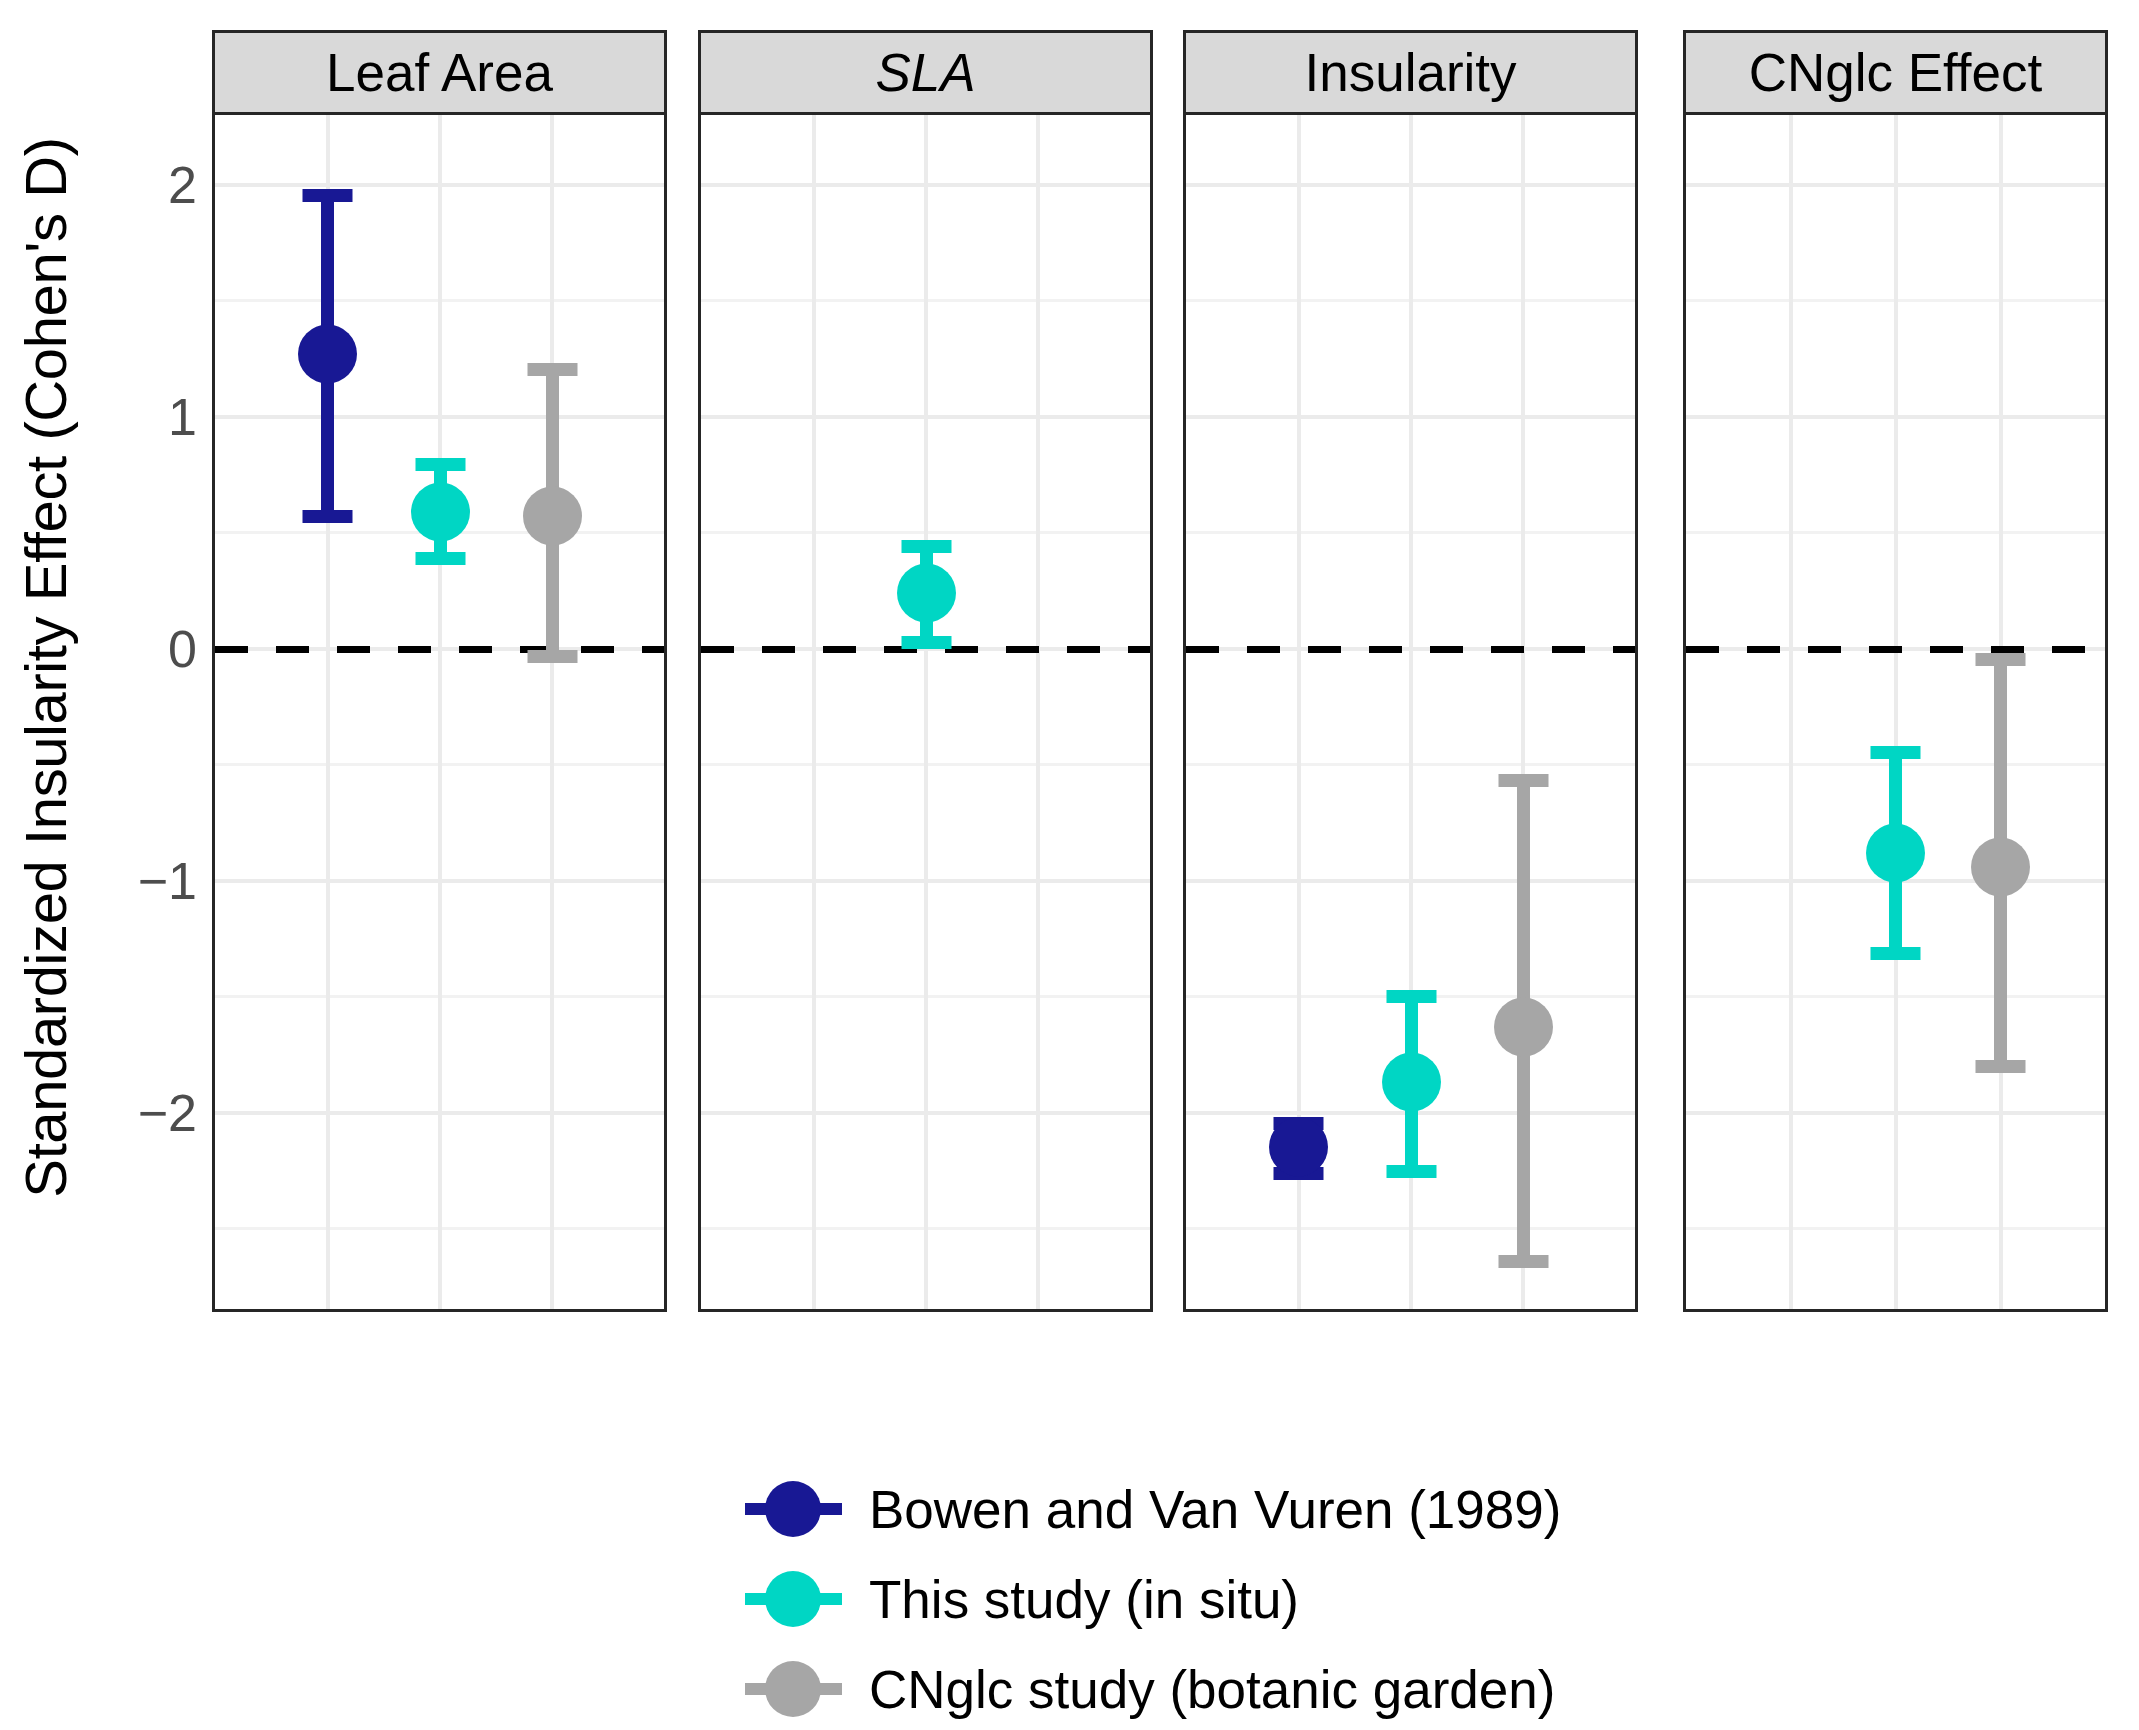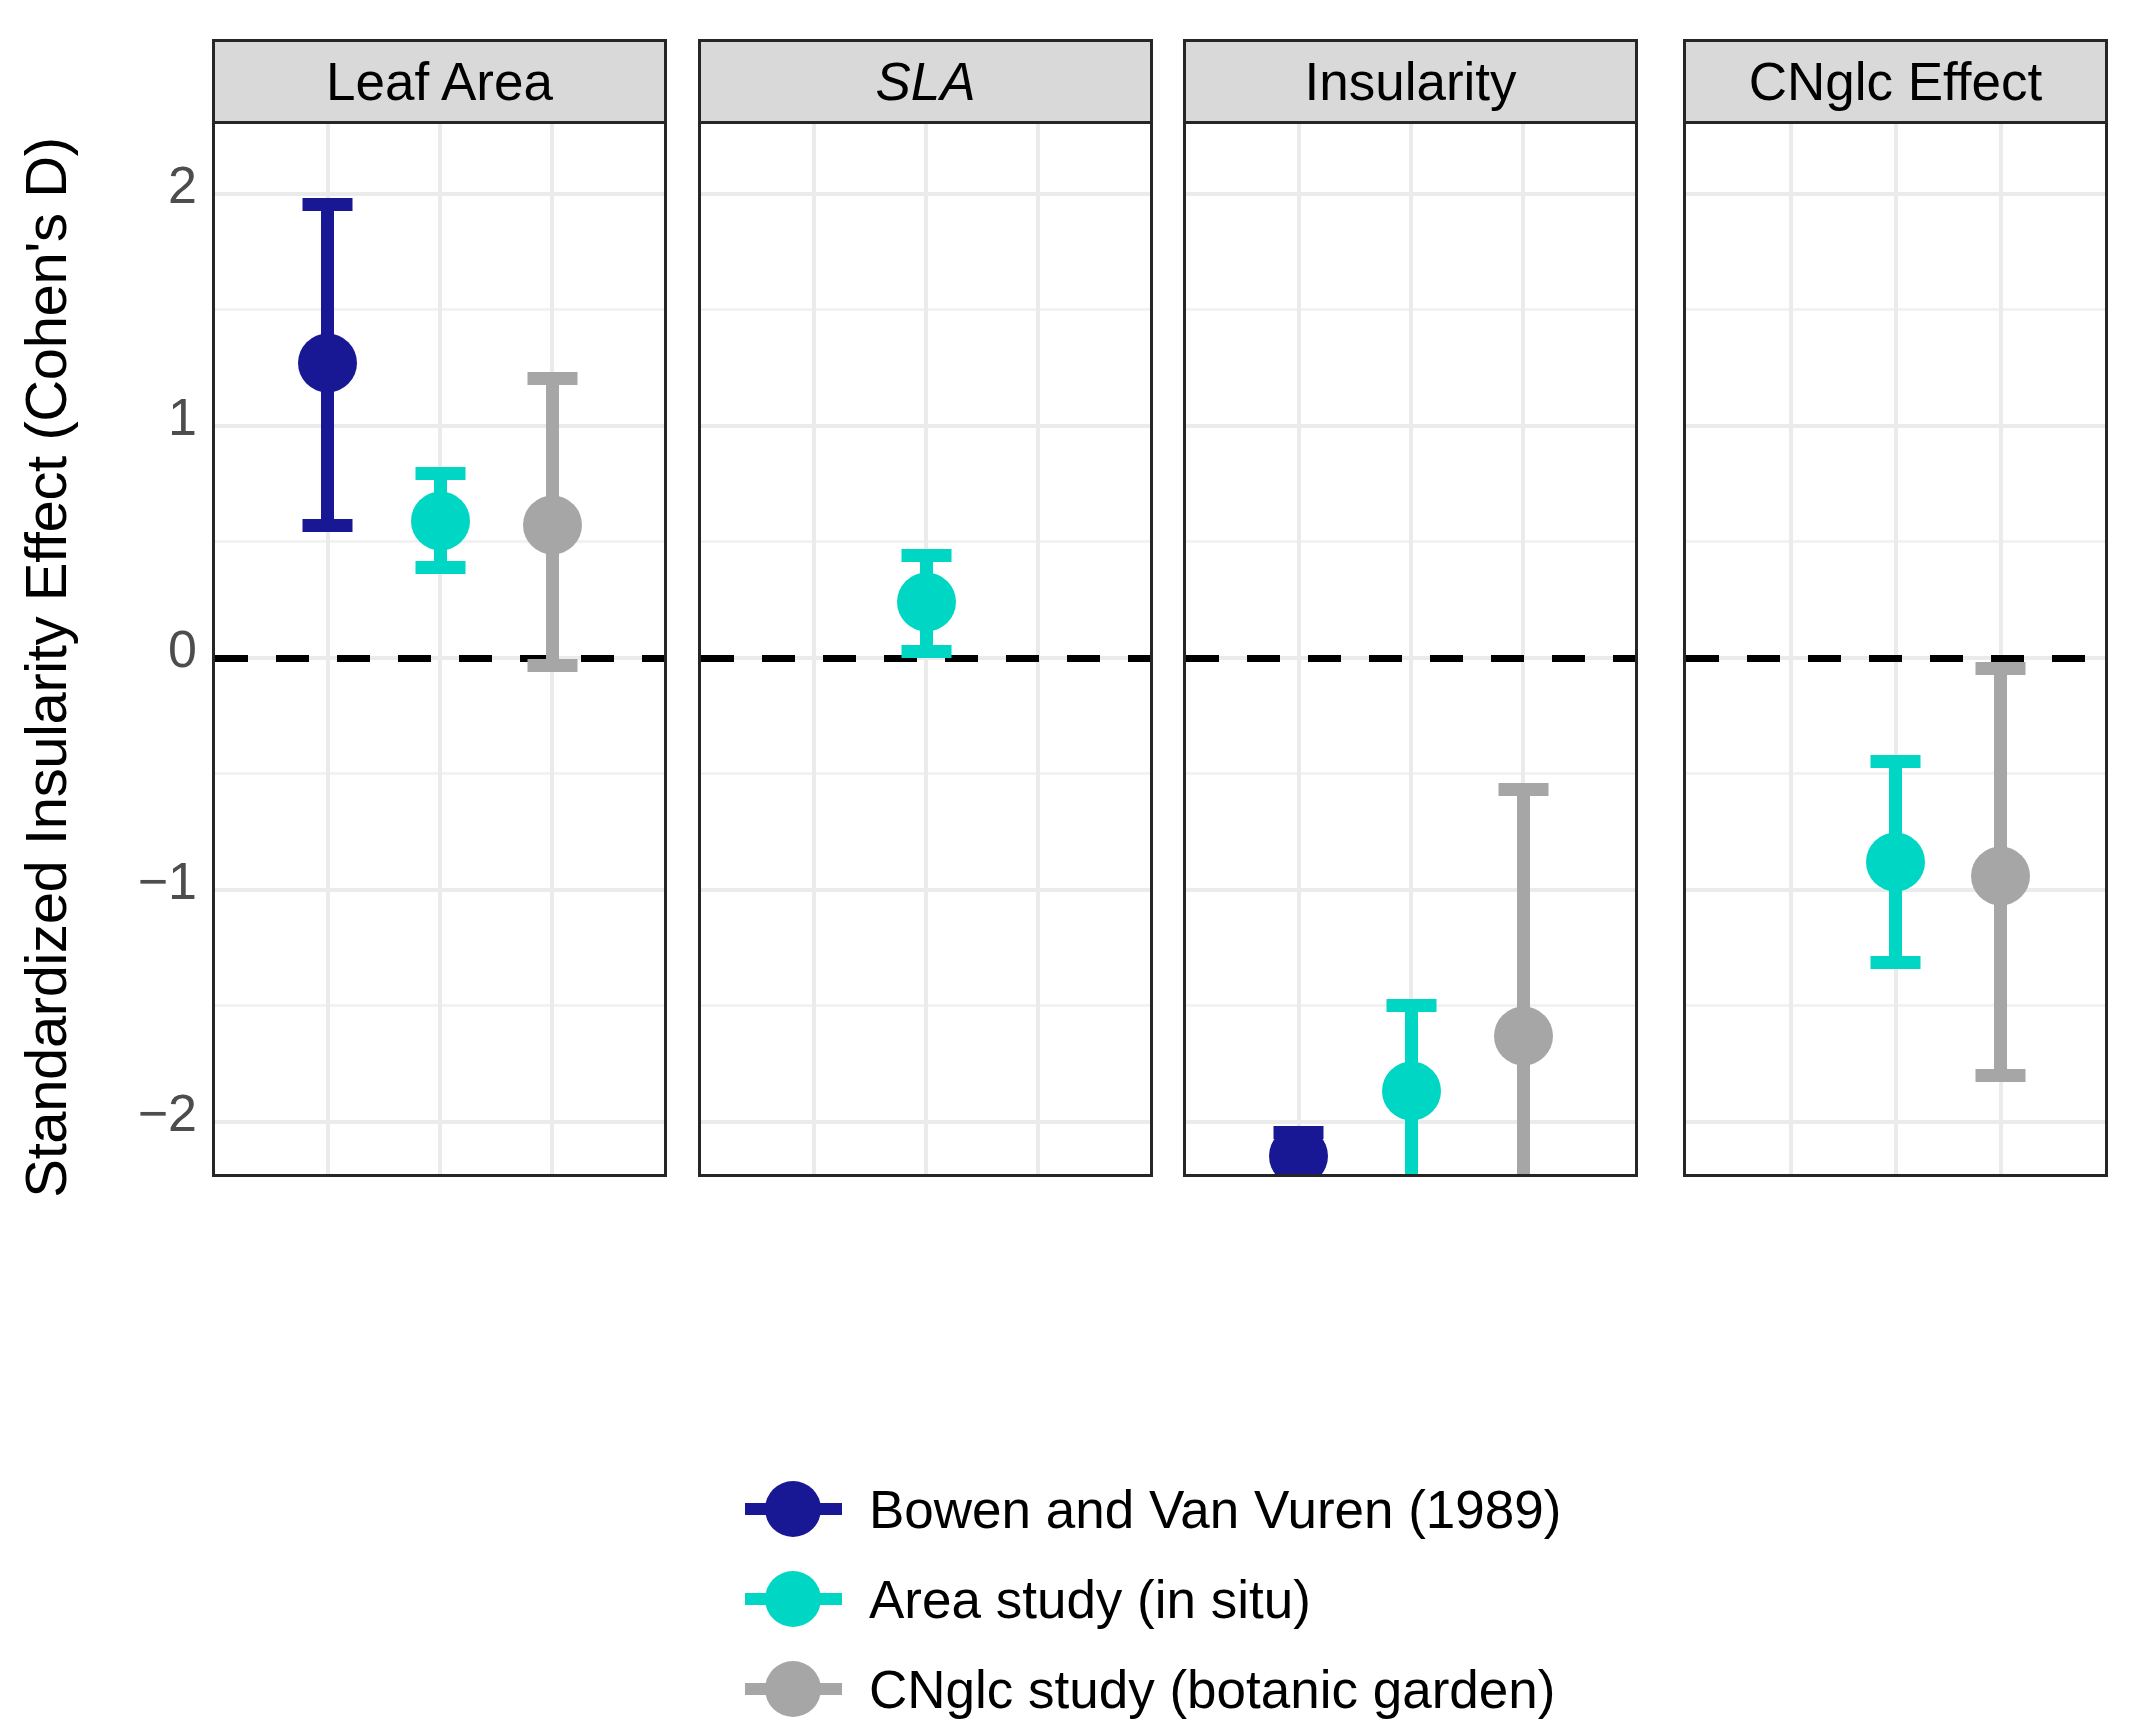--- a/index.html
+++ b/index.html
@@ -19,21 +19,21 @@
 
   
   .ytick{
     position:absolute;right:0;width:91px;text-align:right;
     font-size:52px;color:#4d4d4d;transform:translateY(-50%);
     font-family:"Liberation Sans",sans-serif;
   }
   #y-ticks{position:absolute;left:106px;top:0;width:91px;height:1730px;}
 
   
-  .panel-wrap{position:absolute;top:39px;height:1138px;}
+  .panel-wrap{position:absolute;top:30px;height:1282px;}
   .strip{
     position:absolute;left:0;top:0;right:0;height:85px;
     background:#d9d9d9;border:3px solid #262626;box-sizing:border-box;
     display:flex;align-items:center;justify-content:center;
   }
   .strip-label{font-size:53px;color:#000;white-space:nowrap;}
   .panel{
     position:absolute;left:0;top:85px;right:0;bottom:0;
     background:#ffffff;border:3px solid #262626;border-top:none;box-sizing:border-box;
     overflow:hidden;
@@ -235,21 +235,21 @@
           <span class="kdot" style="background: rgb(24, 24, 148);"></span>
         </span>
         <span class="legend-label">Bowen and Van Vuren (1989)</span>
       </div>
       <div class="legend-row">
         <span class="legend-key">
           <span class="kbarL" style="background: rgb(0, 214, 196);"></span>
           <span class="kbarR" style="background: rgb(0, 214, 196);"></span>
           <span class="kdot" style="background: rgb(0, 214, 196);"></span>
         </span>
-        <span class="legend-label">Area study (in situ)</span>
+        <span class="legend-label">This study (in situ)</span>
       </div>
       <div class="legend-row">
         <span class="legend-key">
           <span class="kbarL" style="background: rgb(166, 166, 166);"></span>
           <span class="kbarR" style="background: rgb(166, 166, 166);"></span>
           <span class="kdot" style="background: rgb(166, 166, 166);"></span>
         </span>
         <span class="legend-label">CNglc study (botanic garden)</span>
       </div>
     </div>

